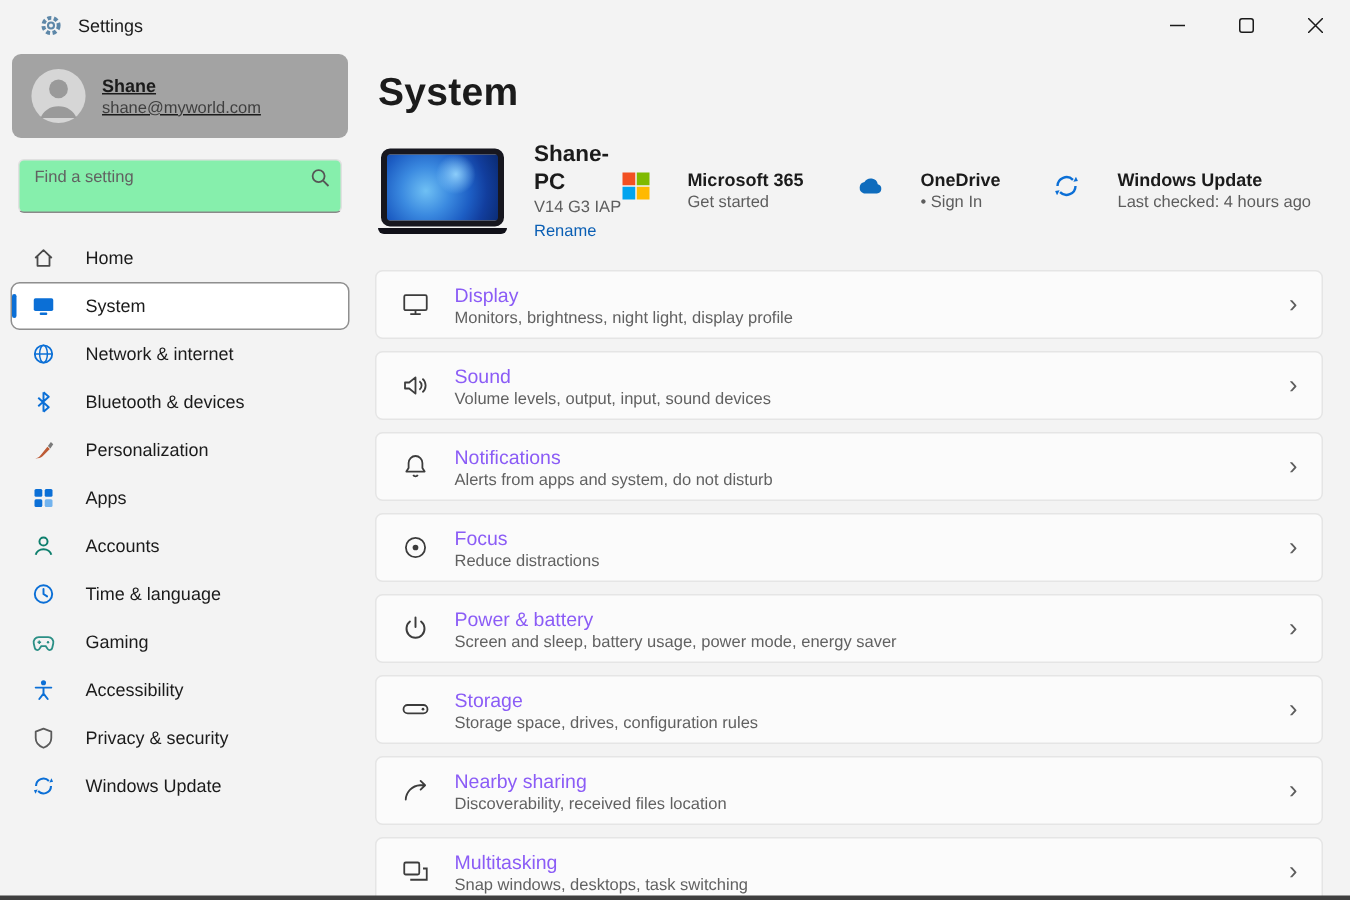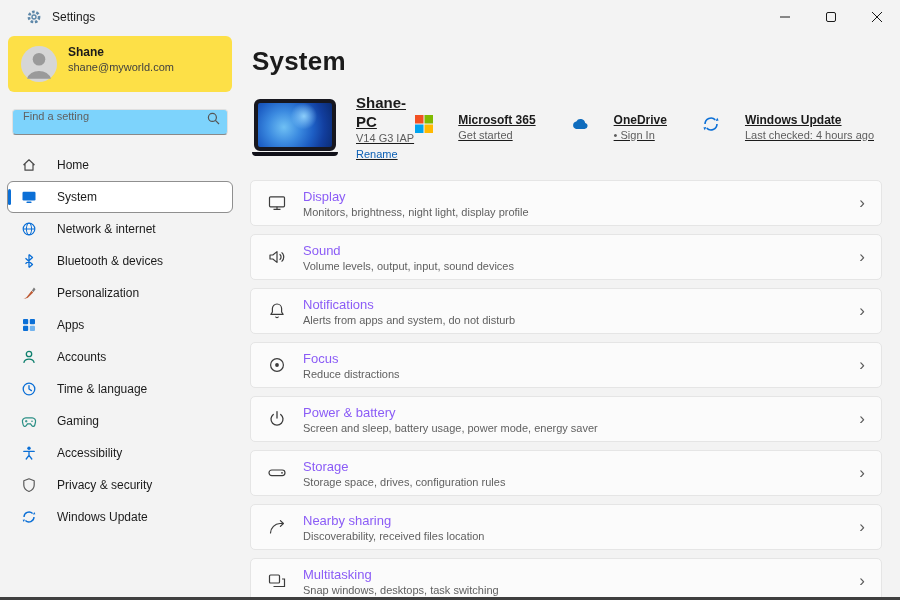--- a/index.html
+++ b/index.html
@@ -12,45 +12,45 @@
   .titlebar { height:34px; display:flex; align-items:center; padding-left:26px; flex:0 0 auto; }
   .app-icon { width:16px; height:16px; margin-right:10px; }
   .titlebar-title { font-size:12px; color:#1b1b1b; }
   .window-controls { margin-left:auto; display:flex; height:34px; }
   .win-btn { width:46px; height:34px; display:flex; align-items:center; justify-content:center; cursor:default; }
 
   .body-row { flex:1; display:flex; overflow:hidden; }
 
   
   .sidebar { width:240px; flex:0 0 auto; display:flex; flex-direction:column; padding:2px 6px 0 6px; }
-  .profile-card { background:#fde047; border-radius:6px; margin:0 2px; padding:9px 12px; display:flex; align-items:flex-start; gap:10px; }
+  .profile-card { background:#a3a3a3; border-radius:6px; margin:0 2px; padding:9px 12px; display:flex; align-items:center; gap:10px;text-decoration:underline; }
   .avatar { width:38px; height:38px; flex:0 0 auto; }
   .profile-name { font-size:12px; font-weight:bold; line-height:15px; }
   .profile-email { font-size:11px; color:#3f3f3f; line-height:14px; }
 
   .search-wrap { position:relative; margin:14px 6px 10px 6px; }
-  .search-input { width:100%; height:26px; border:1px solid #e0e0e0; border-bottom:1px solid #898989;
-    border-radius:4px; background:#7dd3fc; font:11px "Liberation Sans", sans-serif; padding:0 26px 12px 10px; color:#1b1b1b; outline:none; }
+  .search-input { width:100%; height:36px; border:1px solid #e0e0e0; border-bottom:1px solid #898989;
+    border-radius:4px; background:#86efac; font:11px "Liberation Sans", sans-serif; padding:0 26px 12px 10px; color:#1b1b1b; outline:none; }
   .search-input::placeholder { color:#616161; }
   .search-icon { position:absolute; right:8px; top:6px; width:13px; height:13px; }
 
   .nav-list { display:flex; flex-direction:column; margin-top:4px; }
   .nav-item { position:relative; height:30px; display:flex; align-items:center; gap:20px; padding-left:13px;
     border-radius:5px; margin:1px 2px; cursor:default; }
   .nav-item.selected { background:#ffffff; outline:1px solid #8f8f8f; }
   .nav-accent { position:absolute; left:0; top:7px; width:3px; height:16px; border-radius:2px; background:#0b6fd6; display:none; }
   .nav-item.selected .nav-accent { display:block; }
   .nav-icon { width:16px; height:16px; flex:0 0 auto; display:flex; }
   .nav-label { font-size:12px; }
 
   
   .main { flex:1; padding:8px 18px 0 10px; overflow:hidden; display:flex; flex-direction:column; }
   .page-title { font-size:26px; font-weight:700; letter-spacing:.2px; margin:4px 0 16px 2px; }
 
-  .device-header { display:flex; align-items:center; margin:0 2px 18px 2px;text-decoration:underline; }
+  .device-header { display:flex; align-items:center; margin:0 2px 18px 2px; }
   .laptop { width:86px; height:58px; flex:0 0 auto; display:flex; flex-direction:column; align-items:center; }
   .laptop-screen { width:82px; height:52px; border:4px solid #17171f; border-radius:6px;
     background:
       radial-gradient(circle at 62% 30%, rgba(150,215,255,.9) 0%, rgba(150,215,255,0) 24%),
       radial-gradient(circle at 35% 55%, #6fc0f4 0%, #3b8ae0 30%, #1d5ec4 55%, #123e9e 75%, #0a2a70 100%);
   }
   .laptop-base { width:86px; height:4px; background:#101018; border-radius:0 0 4px 4px; margin-top:1px; }
 
   .device-info { margin-left:18px; }
   .device-name { font-size:15px; font-weight:700; line-height:19px; }

